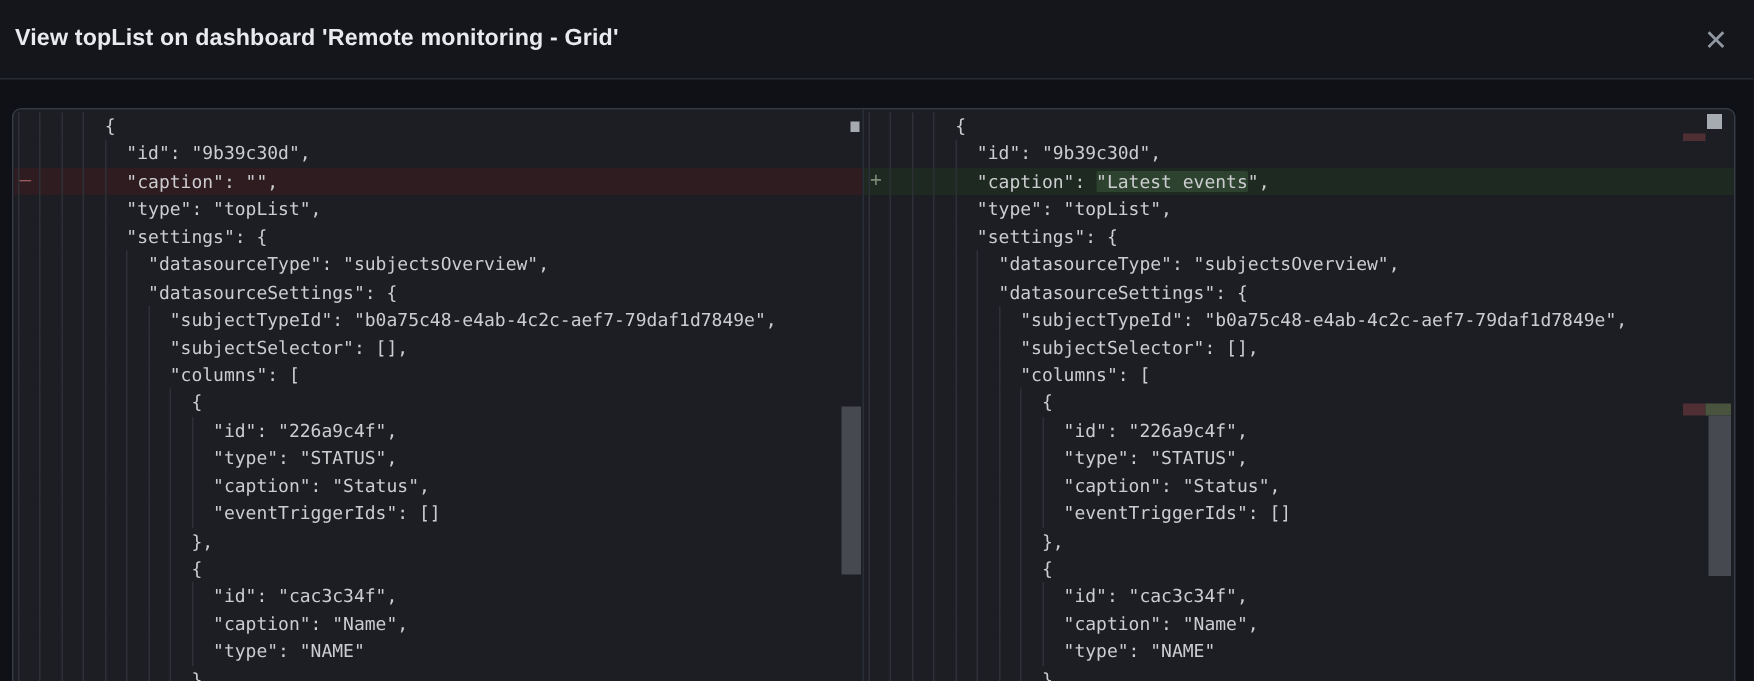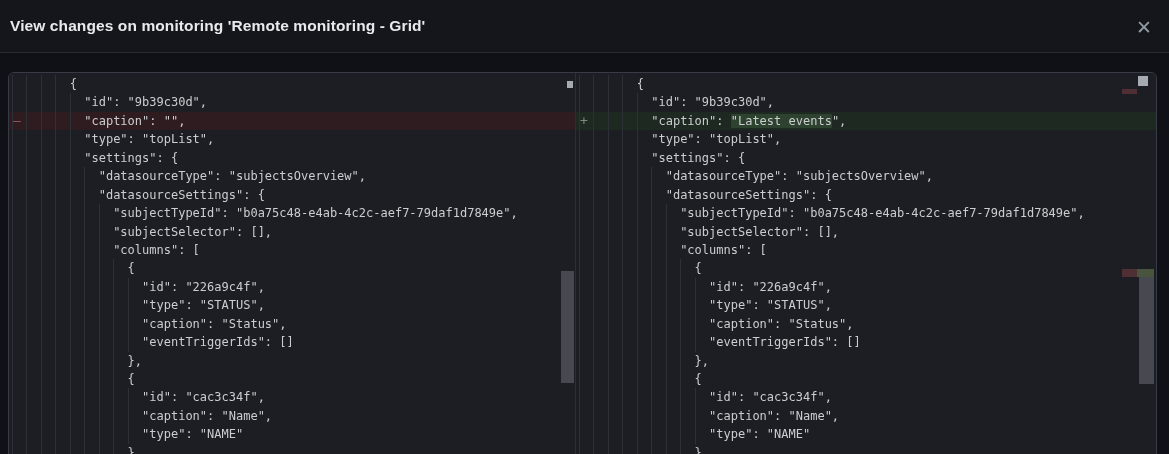--- a/index.html
+++ b/index.html
@@ -61,21 +61,21 @@
   
   .sb-thumb{position:absolute;background:var(--scroll-thumb);}
   .ruler-square{position:absolute;background:var(--ruler-square);}
   .ruler-red{position:absolute;background:var(--ruler-red);}
   .ruler-green{position:absolute;background:var(--ruler-green);}
 </style>
 </head>
 <body>
 
 <div class="dialog-header">
-  <span class="dialog-title">View changes on monitoring 'Remote monitoring - Grid'</span>
+  <span class="dialog-title">View topList on dashboard 'Remote monitoring - Grid'</span>
   <button class="close-btn">
     <span>✕</span>
   </button>
 </div>
 
 <div class="diff-container">
 
   <div class="panel panel-left" id="panel-left">
       <div class="code-row"><span class="indent-guide" style="left: 3px;"></span><span class="indent-guide" style="left: 17.456px;"></span><span class="indent-guide" style="left: 31.912px;"></span><span class="indent-guide" style="left: 46.368px;"></span><span>        {</span></div>
       <div class="code-row"><span class="indent-guide" style="left: 3px;"></span><span class="indent-guide" style="left: 17.456px;"></span><span class="indent-guide" style="left: 31.912px;"></span><span class="indent-guide" style="left: 46.368px;"></span><span class="indent-guide" style="left: 60.824px;"></span><span>          "id": "9b39c30d",</span></div>

